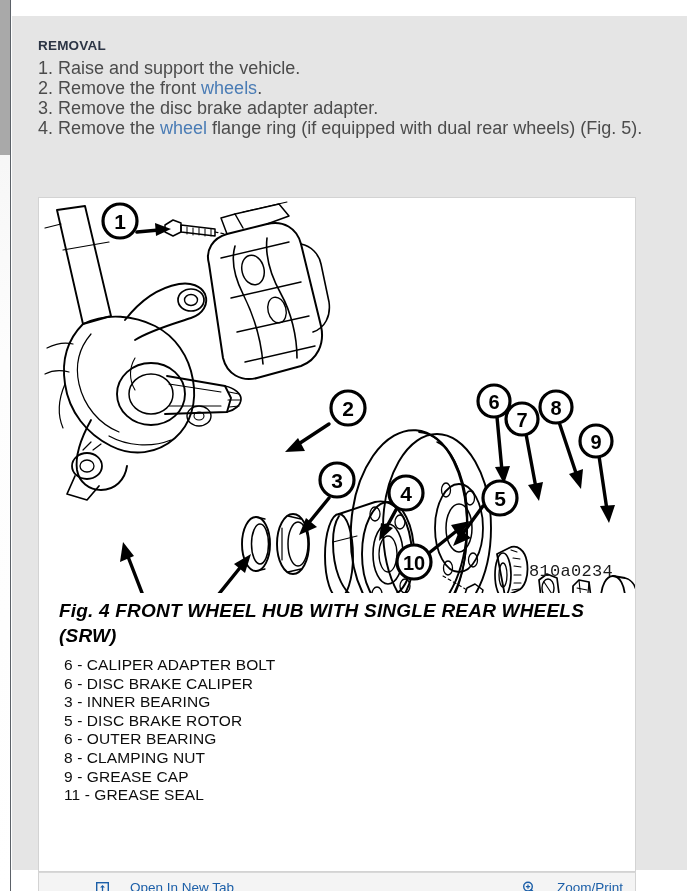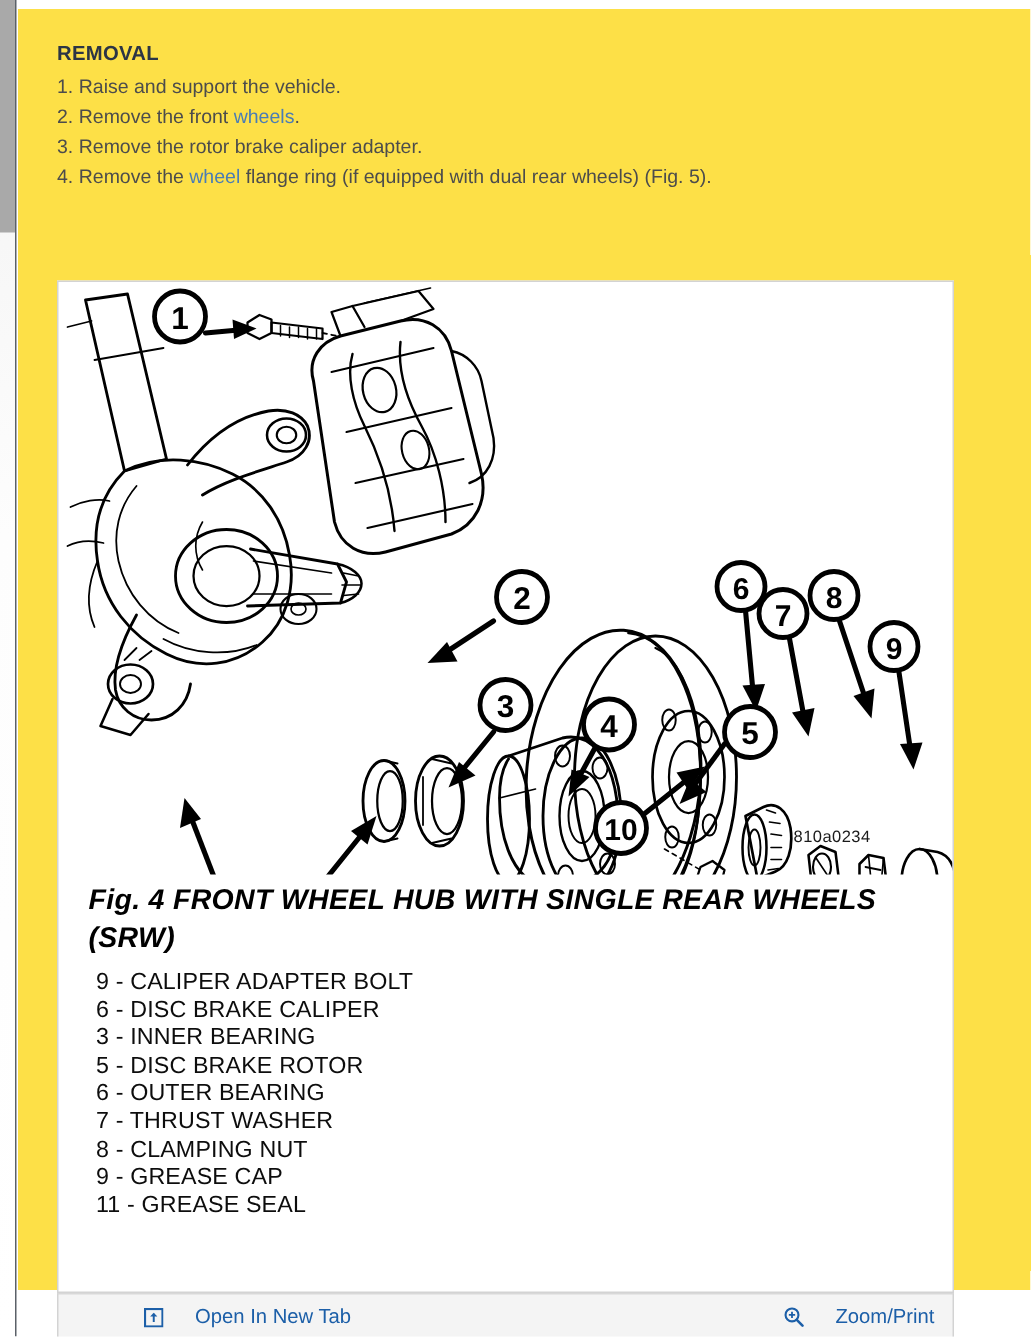--- a/index.html
+++ b/index.html
@@ -29,41 +29,41 @@
   #scrollbar-thumb {
     position: absolute;
     left: 0; top: 0;
     width: 10px; height: 155px;
     background: #a9a9a9;
   }
 
   
   #content {
     position: absolute;
-    left: 12px; top: 6px;
+    left: 12px; top: 16px;
     width: 675px; height: 854px;
-    background: #fde047;
+    background: #e5e5e5;
   }
 
   
   #procedure {
     position: absolute;
     left: 26px;
     top: 22px;
     width: 600px;
   }
   #procedure-heading {
     font-size: 13.5px;
     font-weight: bold;
     color: #2c3545;
     letter-spacing: .2px;
     margin: 0 0 5px 0;
   }
   .step {
-    font-size: 13px;
+    font-size: 18px;
     color: #4c4c4c;
     line-height: 20px;
     white-space: pre;
   }
   .step .num { color: #4c4c4c; }
   .lnk {
     color: #4a7cb5;
     text-decoration: none;
     cursor: pointer;
   }
@@ -86,23 +86,24 @@
     left: 0; top: 0;
     width: 596px;
     height: 395px;
   }
   #diagram-svg { display: block; }
 
   #figure-id {
     position: absolute;
     left: 490px;
     top: 364px;
-    font-size: 11px;
+    font-size: 17px;
     color: #1a1a1a;
     letter-spacing: .3px;
+    font-family: Liberation Mono, monospace;
   }
 
   #figure-caption {
     position: absolute;
     left: 20px;
     top: 400px;
     width: 556px;
     text-align: left;
     font-style: italic;
     font-weight: bold;
@@ -162,21 +163,21 @@
 
 <div id="content">
 
   <div id="procedure">
     <div id="procedure-heading">REMOVAL</div>
 
     <div class="step"><span class="num">1. </span><span>Raise and support the vehicle.</span></div>
 
     <div class="step"><span class="num">2. </span><span>Remove the front </span><span class="lnk">wheels</span><span>.</span></div>
 
-    <div class="step"><span class="num">3. </span><span>Remove the rotor brake caliper adapter.</span></div>
+    <div class="step"><span class="num">3. </span><span>Remove the disc brake adapter adapter.</span></div>
 
     <div class="step"><span class="num">4. </span><span>Remove the </span><span class="lnk">wheel</span><span> flange ring (if equipped with dual rear wheels) (Fig. 5).</span></div>
 
   </div>
 
   <div id="figure-card">
 
     <div id="diagram-area">
       <svg id="diagram-svg" width="596" height="395" viewBox="0 0 596 395" xmlns="http://www.w3.org/2000/svg">
         <g fill="none" stroke="#000" stroke-width="1.7" stroke-linecap="round" stroke-linejoin="round">
@@ -389,26 +390,25 @@
             </g>
         </g>
       </svg>
     </div>
 
     <div id="figure-id">810a0234</div>
 
     <div id="figure-caption">Fig. 4 FRONT WHEEL HUB WITH SINGLE REAR WHEELS (SRW)</div>
 
     <div id="legend">
-      <div class="legend-row">9 - CALIPER ADAPTER BOLT</div>
+      <div class="legend-row">6 - CALIPER ADAPTER BOLT</div>
       <div class="legend-row">6 - DISC BRAKE CALIPER</div>
       <div class="legend-row">3 - INNER BEARING</div>
       <div class="legend-row">5 - DISC BRAKE ROTOR</div>
       <div class="legend-row">6 - OUTER BEARING</div>
-      <div class="legend-row">7 - THRUST WASHER</div>
       <div class="legend-row">8 - CLAMPING NUT</div>
       <div class="legend-row">9 - GREASE CAP</div>
       <div class="legend-row">11 - GREASE SEAL</div>
     </div>
   </div>
 
   <div id="toolbar">
 
     <a class="tb-link" id="open-new-tab">
       <span class="tb-ico">

